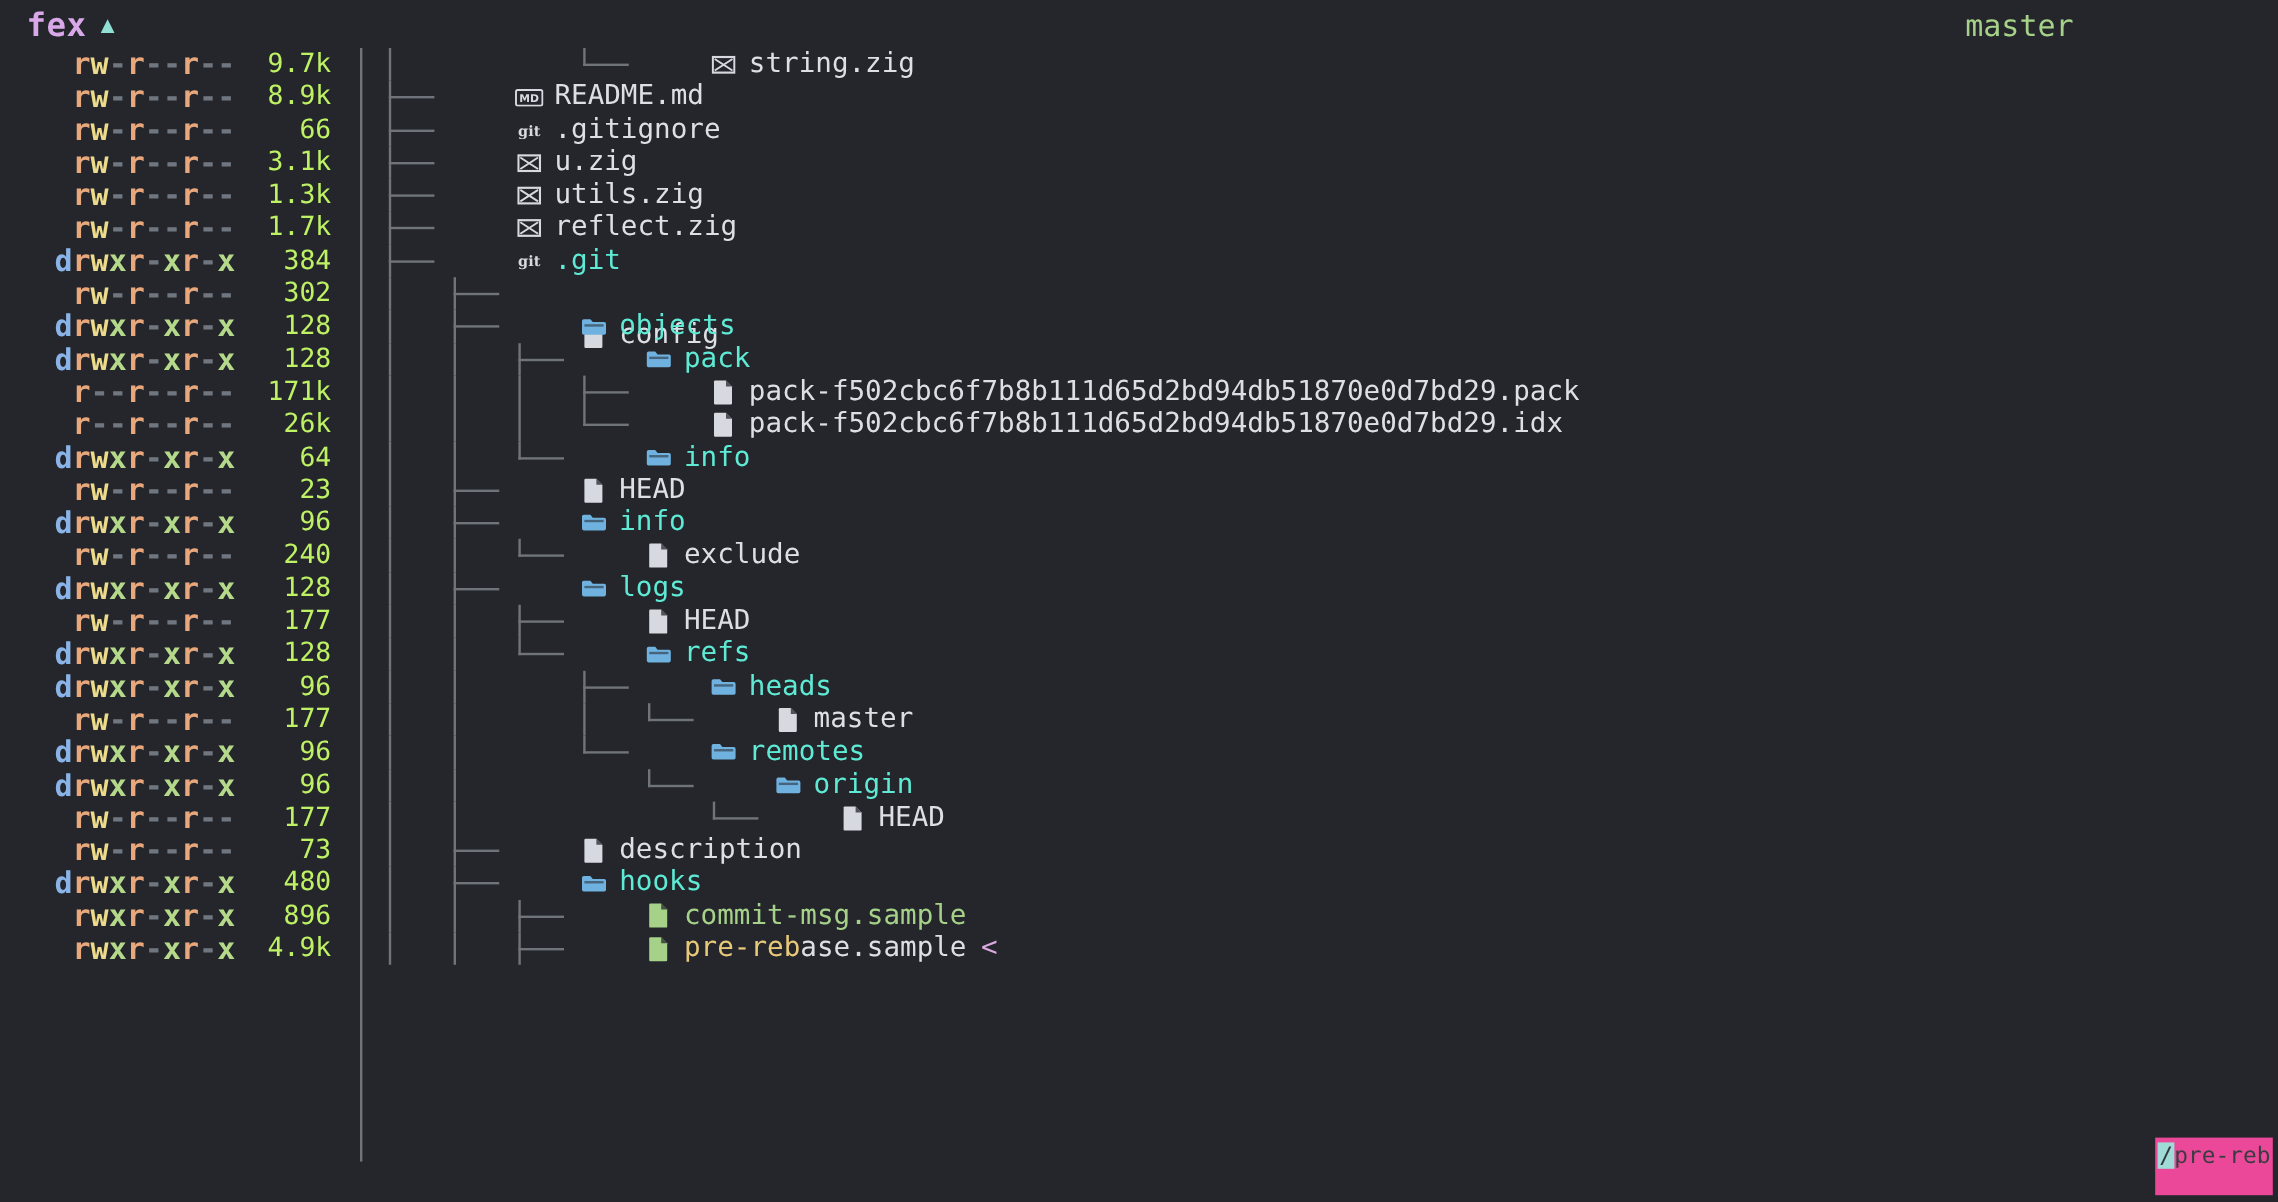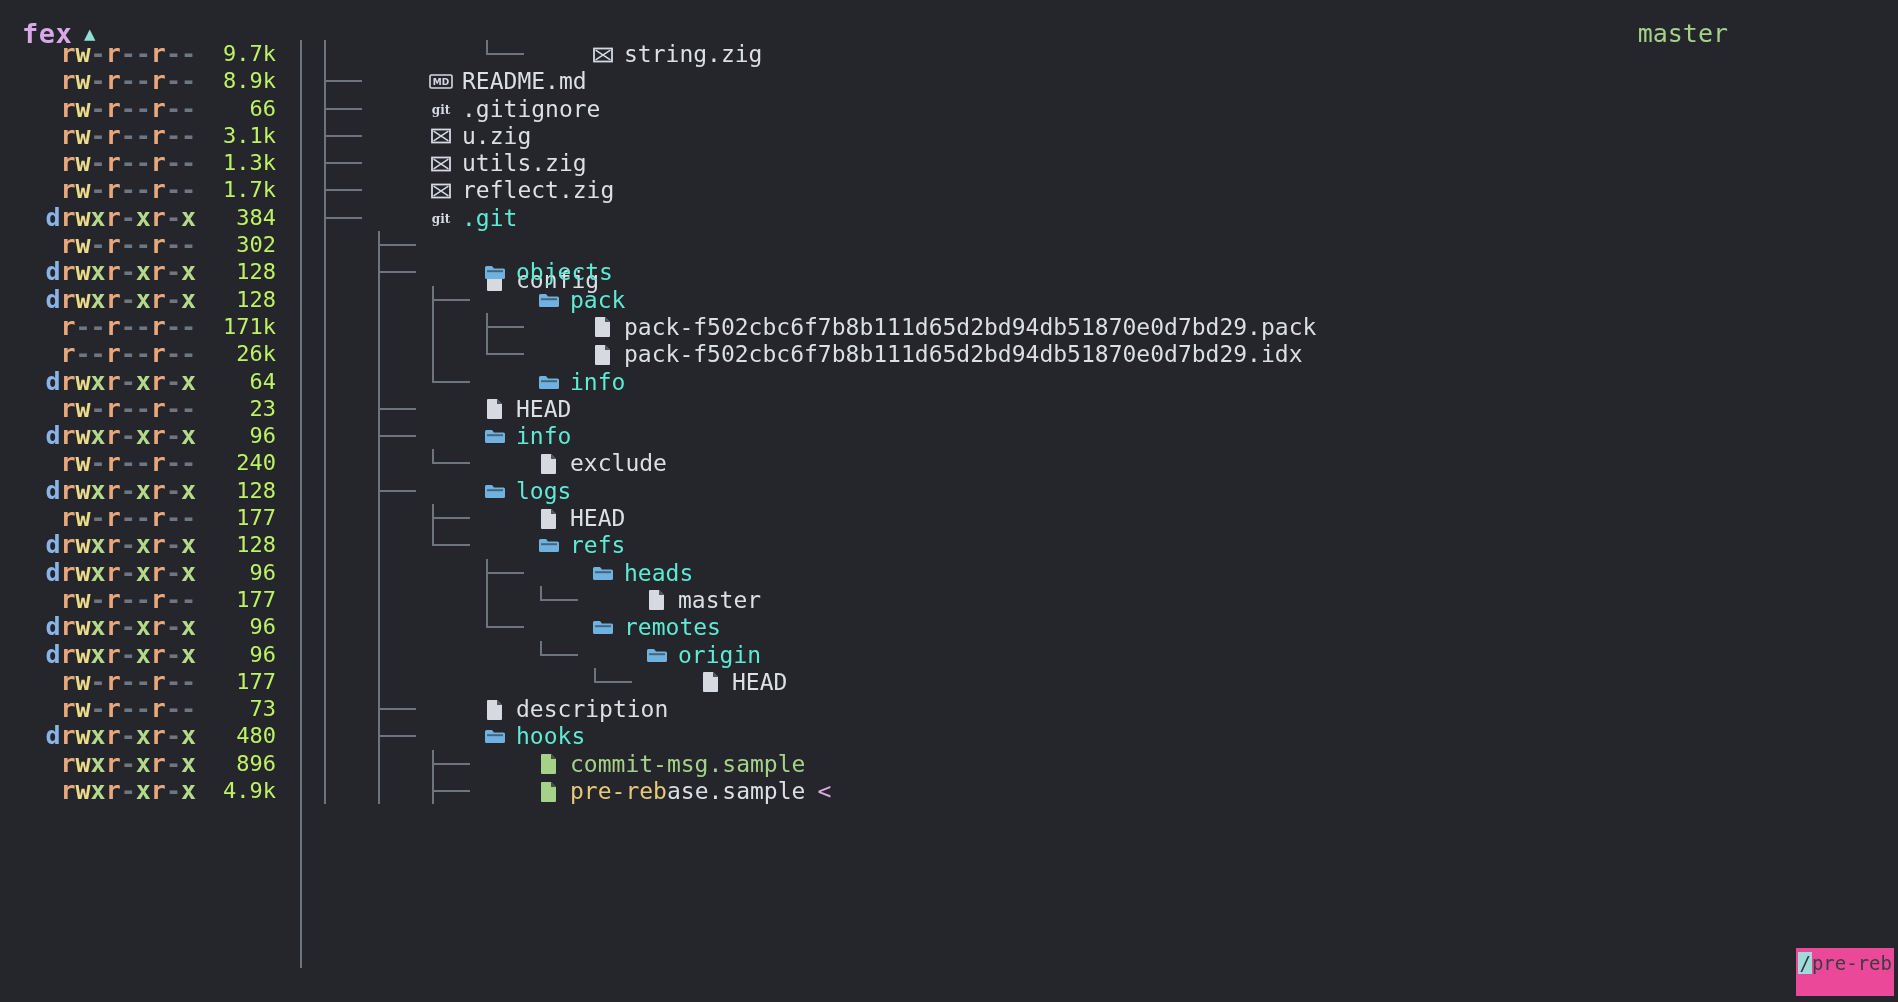--- a/index.html
+++ b/index.html
@@ -5,21 +5,21 @@
   html,body{margin:0;padding:0;}
   body{
     width:1898px;height:1002px;
     background:#24262b;
     font-family:"DejaVu Sans Mono","Liberation Mono",monospace;
     overflow:hidden;
   }
   #app{position:relative;width:1898px;height:1002px;}
 
   
-  .header{position:absolute;left:0;top:12px;width:1748px;height:40px;text-align:right;}
+  .header{position:absolute;left:0;top:0;width:1748px;height:40px;text-align:right;}
   .app-title{
     position:absolute;left:22px;top:6px;
     font-size:27px;font-weight:bold;color:#d8a8e8;letter-spacing:0.5px;
   }
   .sort-arrow{
     position:absolute;left:84px;top:12px;
     font-size:19px;color:#8fdfd4;line-height:1;
   }
   .branch{
     position:absolute;right:20px;top:7px;

